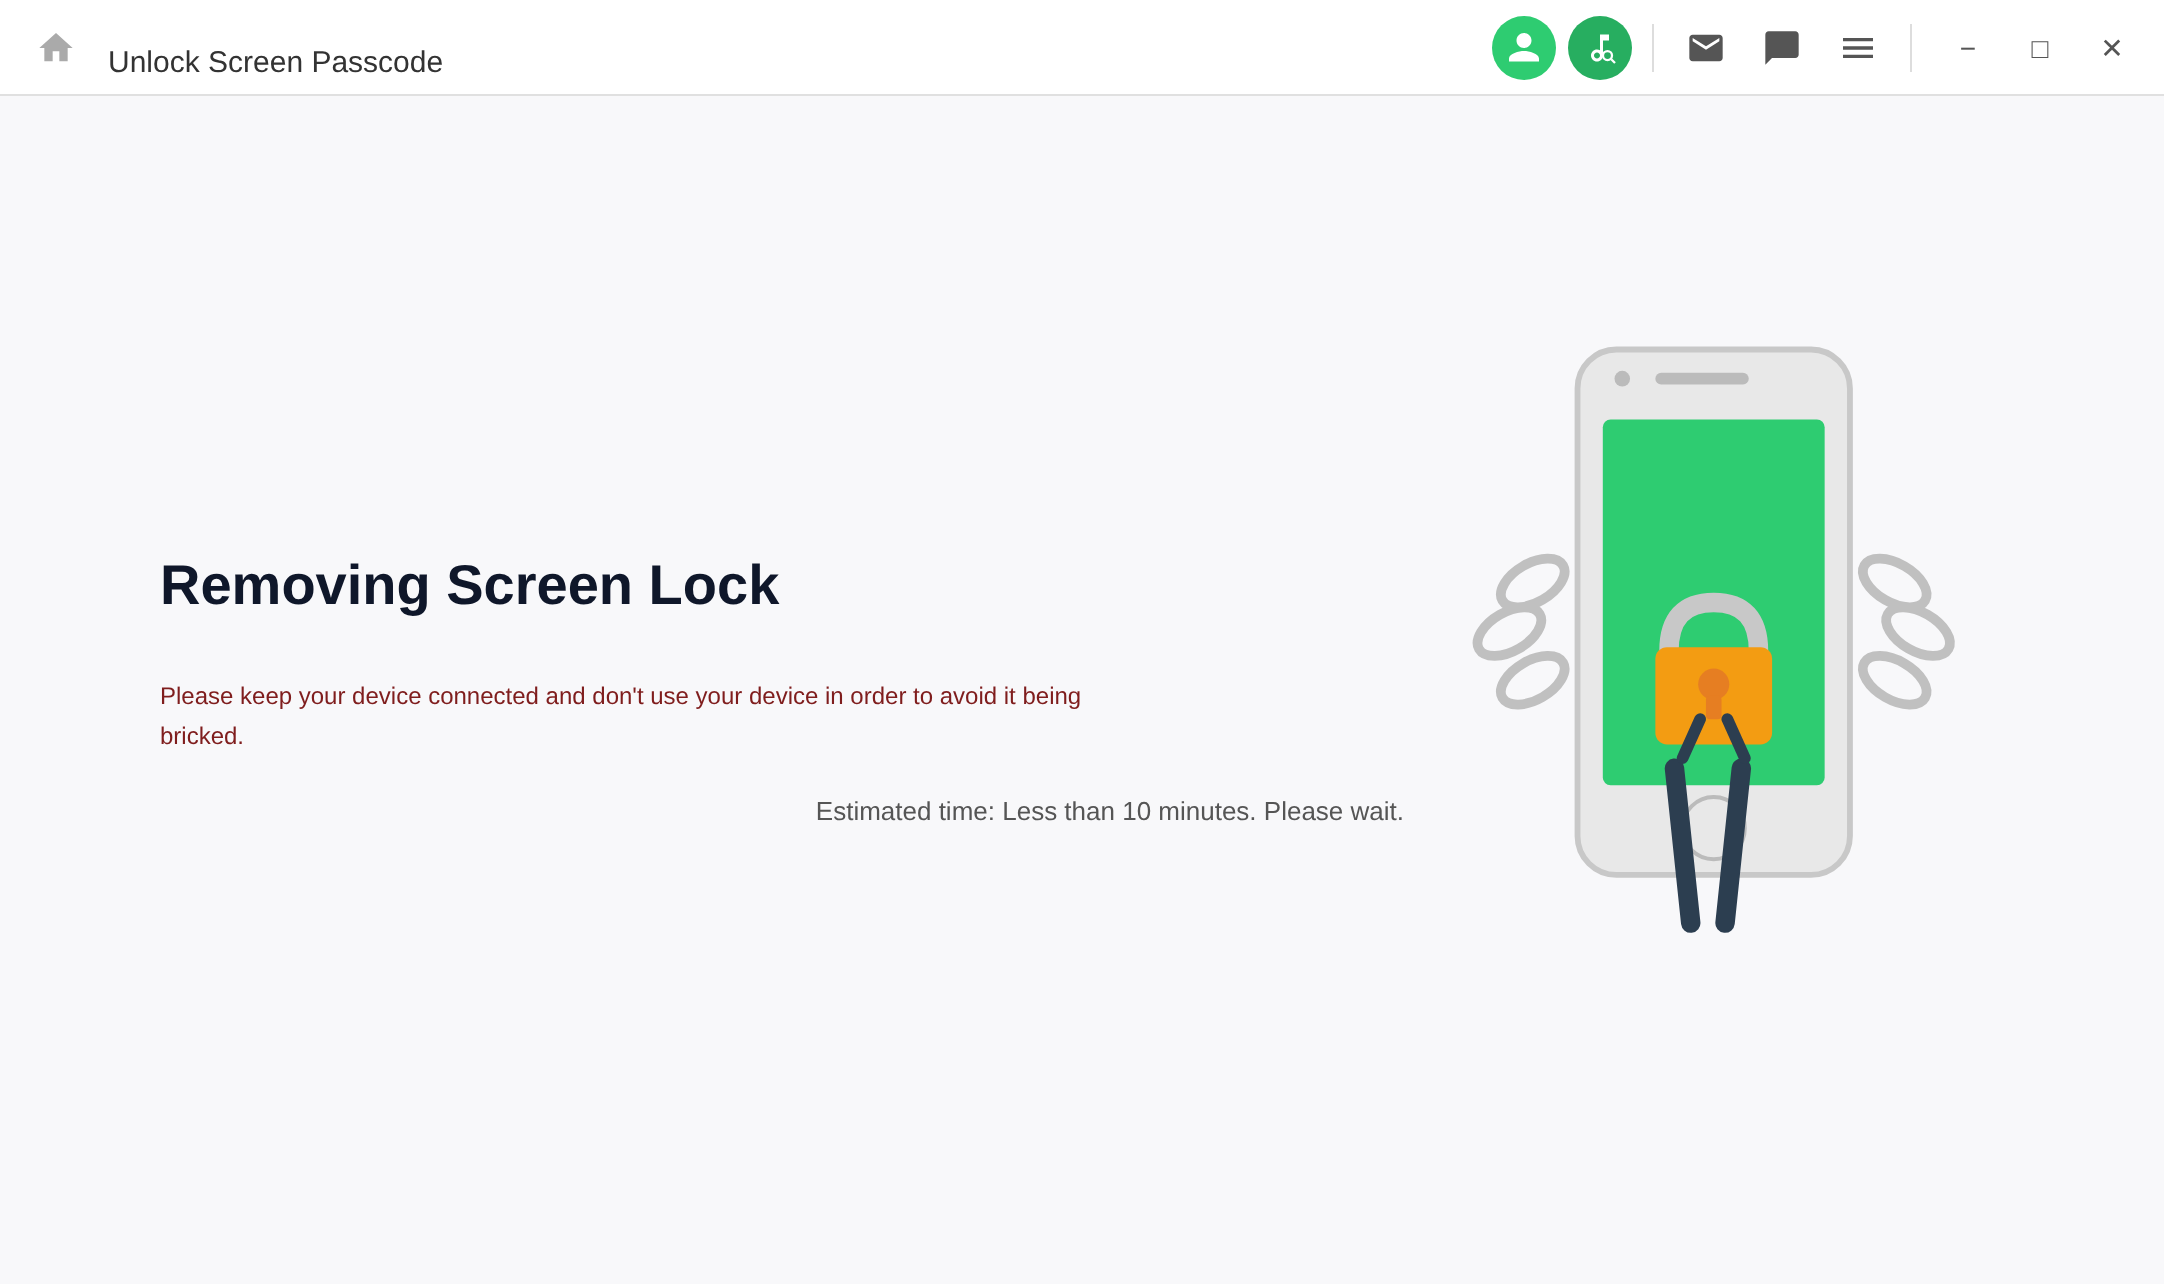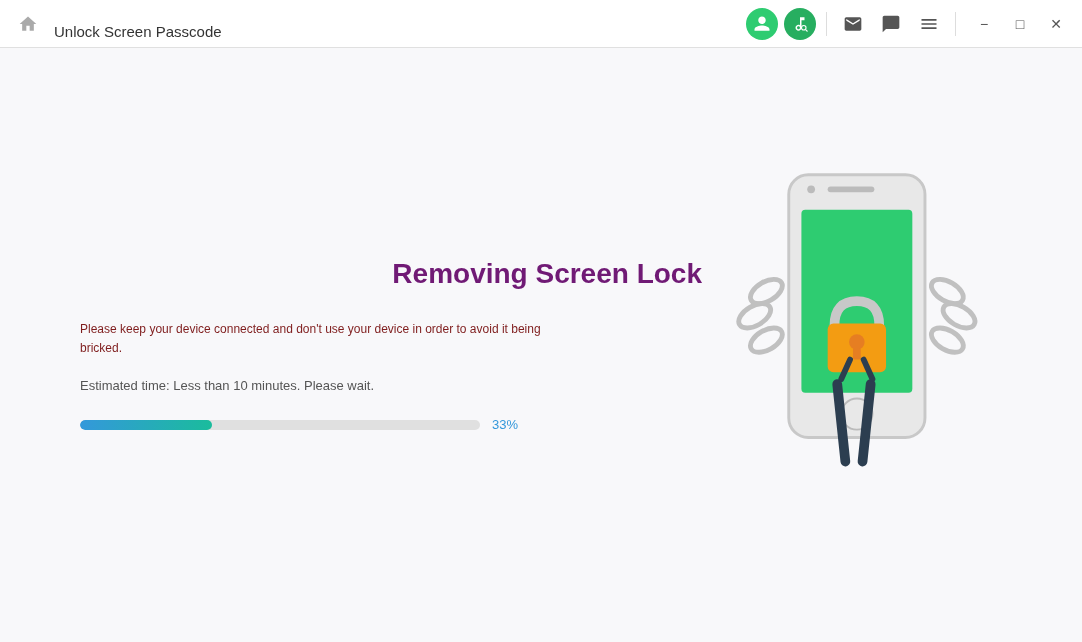--- a/index.html
+++ b/index.html
@@ -111,35 +111,35 @@
     .left-section {
       flex: 1;
       display: flex;
       flex-direction: column;
       gap: 20px;
     }
 
     .heading {
       font-size: 28px;
       font-weight: 600;
-      color: #701a75;
-      text-align: right;
+      color: #0f172a;
     }
 
     .description {
       font-size: 12px;
       color: #7f1d1d;
       line-height: 1.6;
       max-width: 480px;
       margin-top: 10px;
     }
 
     .estimated-time {
       font-size: 13px;
       color: #555;
+      text-align: right;
     }
 
     .progress-row {
       display: flex;
       align-items: center;
       gap: 12px;
       margin-top: 4px;
     }
 
     .progress-bar-container {
@@ -224,26 +224,20 @@
       <span class="win-btn close">✕</span>
     </div>
   </div>
 </div>
 
 <div class="main-content">
   <div class="left-section">
     <h1 class="heading">Removing Screen Lock</h1>
     <p class="description">Please keep your device connected and don't use your device in order to avoid it being bricked.</p>
     <p class="estimated-time">Estimated time: Less than 10 minutes. Please wait.</p>
-    <div class="progress-row">
-      <div class="progress-bar-container">
-        <div class="progress-bar-fill" id="progress-fill" style="width: 33%;"></div>
-      </div>
-      <span class="progress-percent">33%</span>
-    </div>
   </div>
 
   <div class="right-section">
 
     <svg class="illustration-svg" viewBox="0 0 260 370" xmlns="http://www.w3.org/2000/svg">
 
       <rect x="65" y="10" width="140" height="270" rx="20" ry="20" fill="#e8e8e8" stroke="#c8c8c8" stroke-width="3"></rect>
 
       <rect x="78" y="46" width="114" height="188" rx="4" ry="4" fill="#2ecc71"></rect>
 

